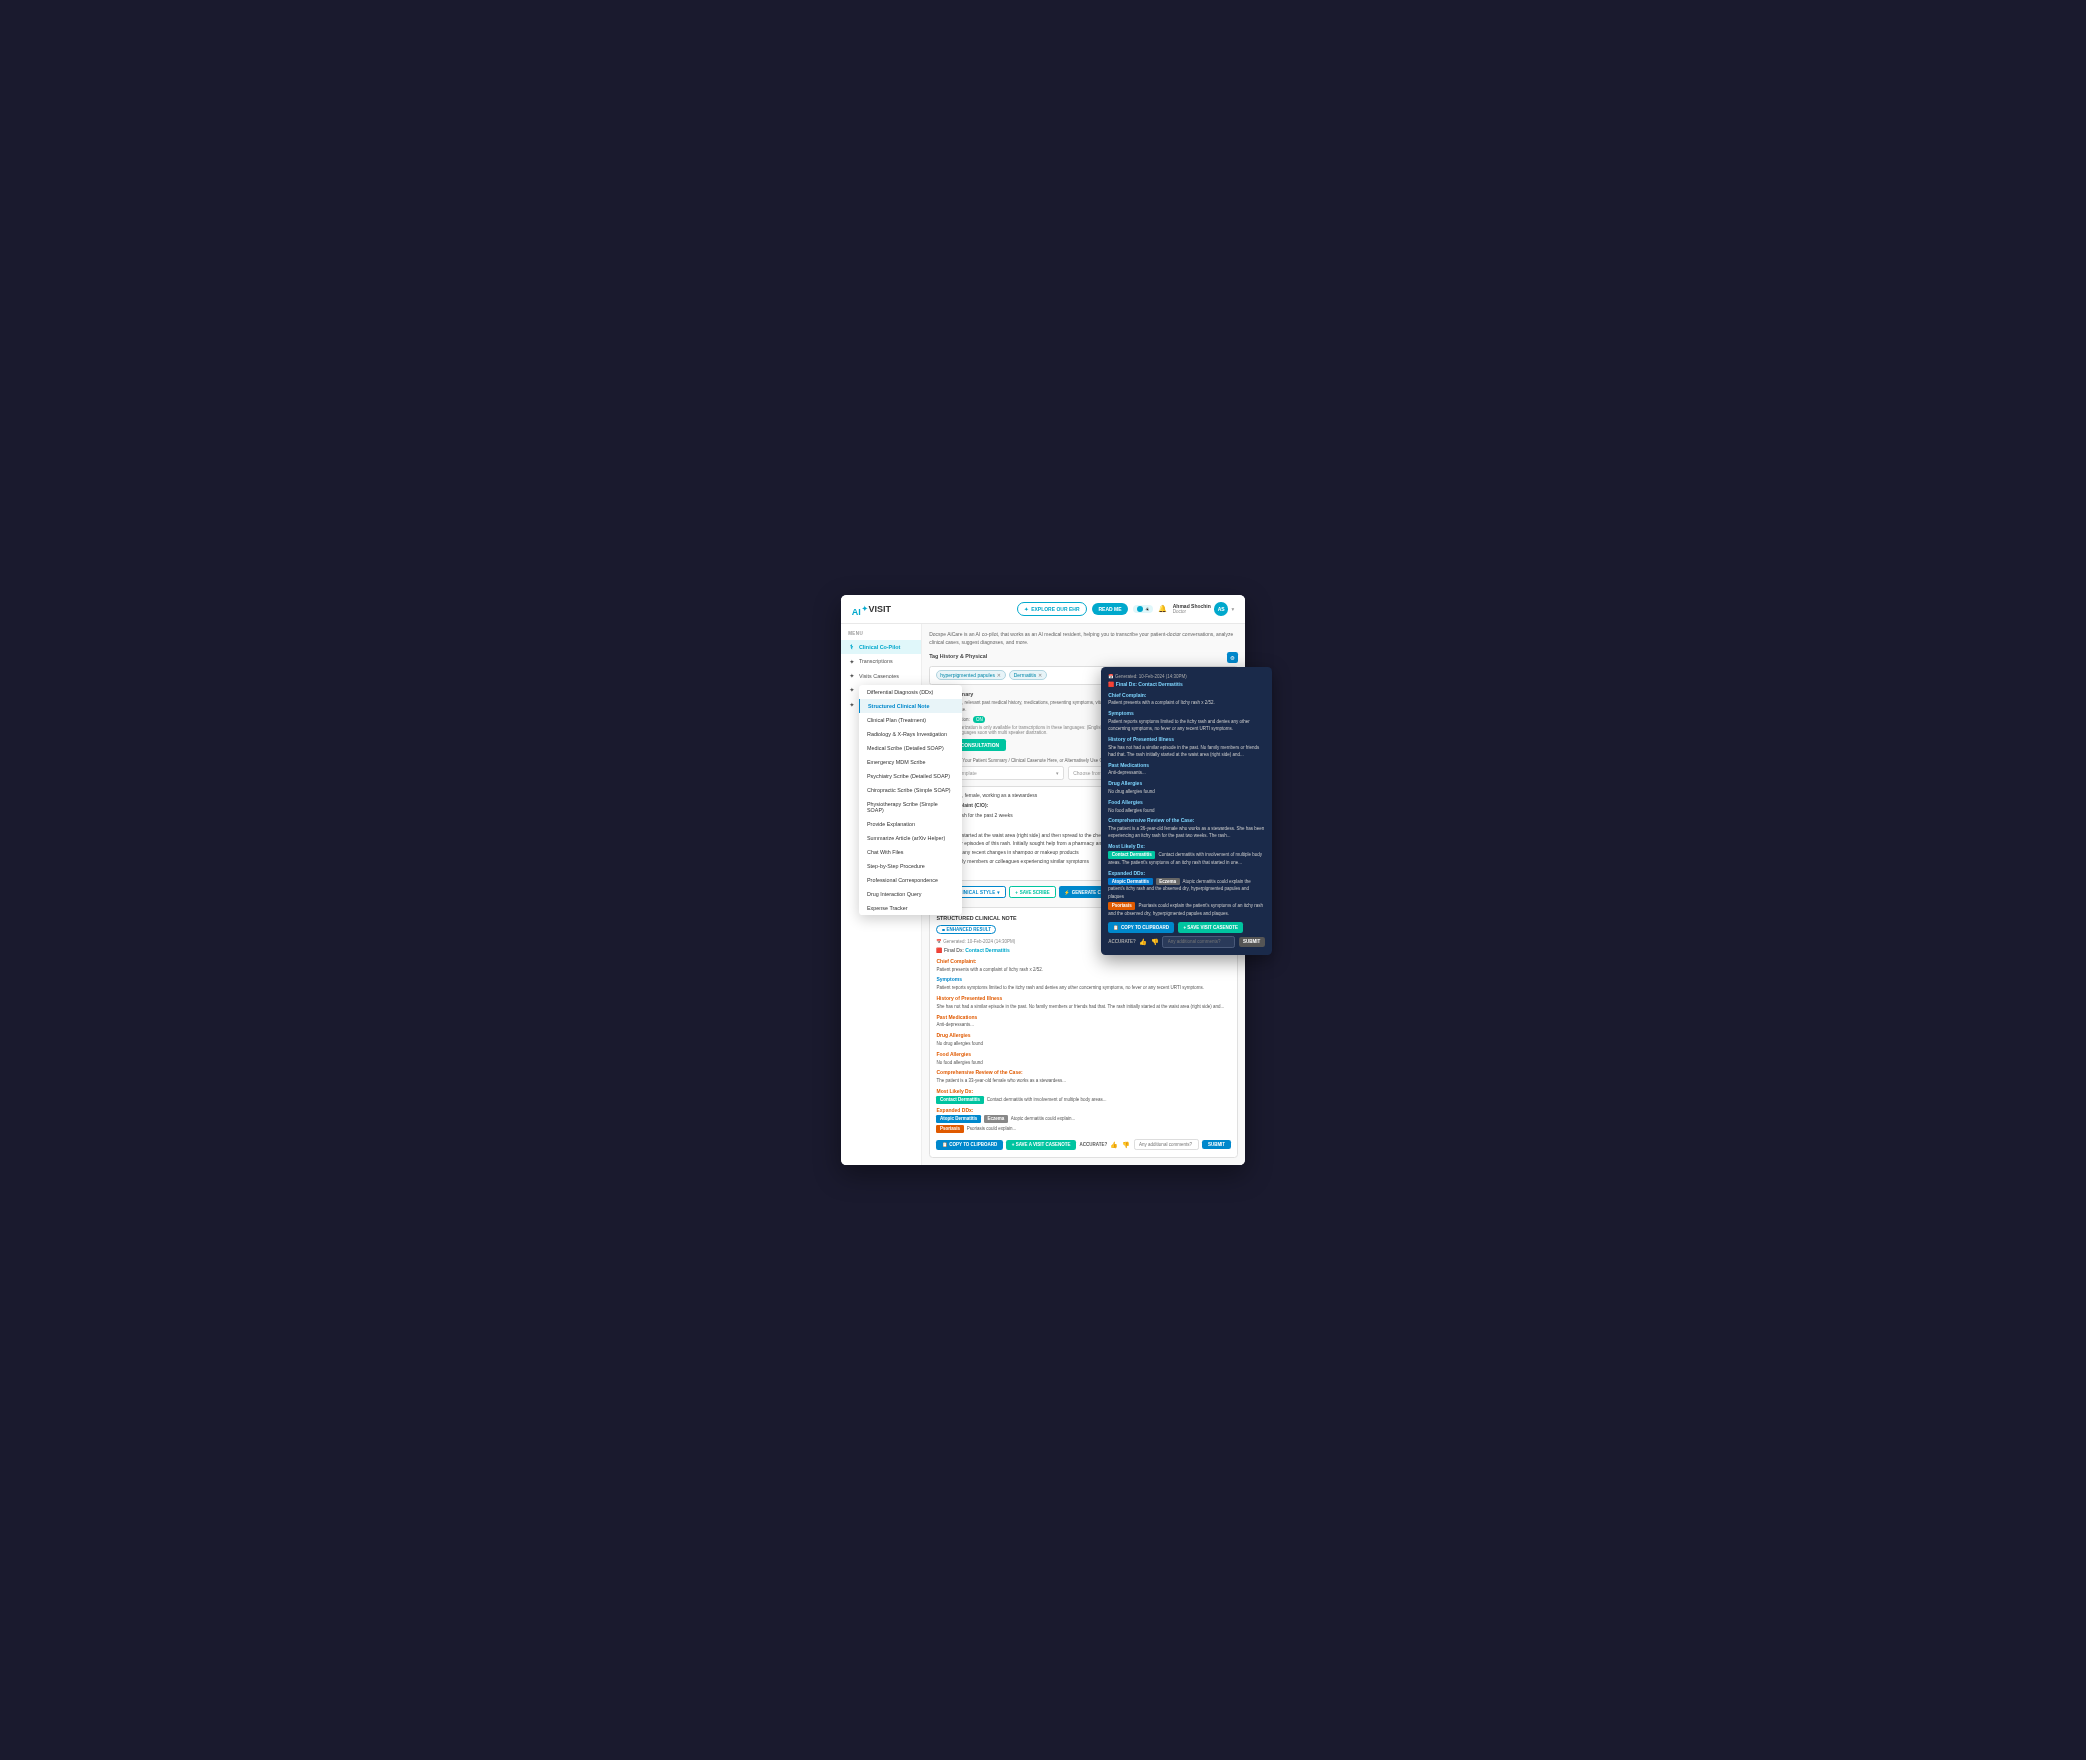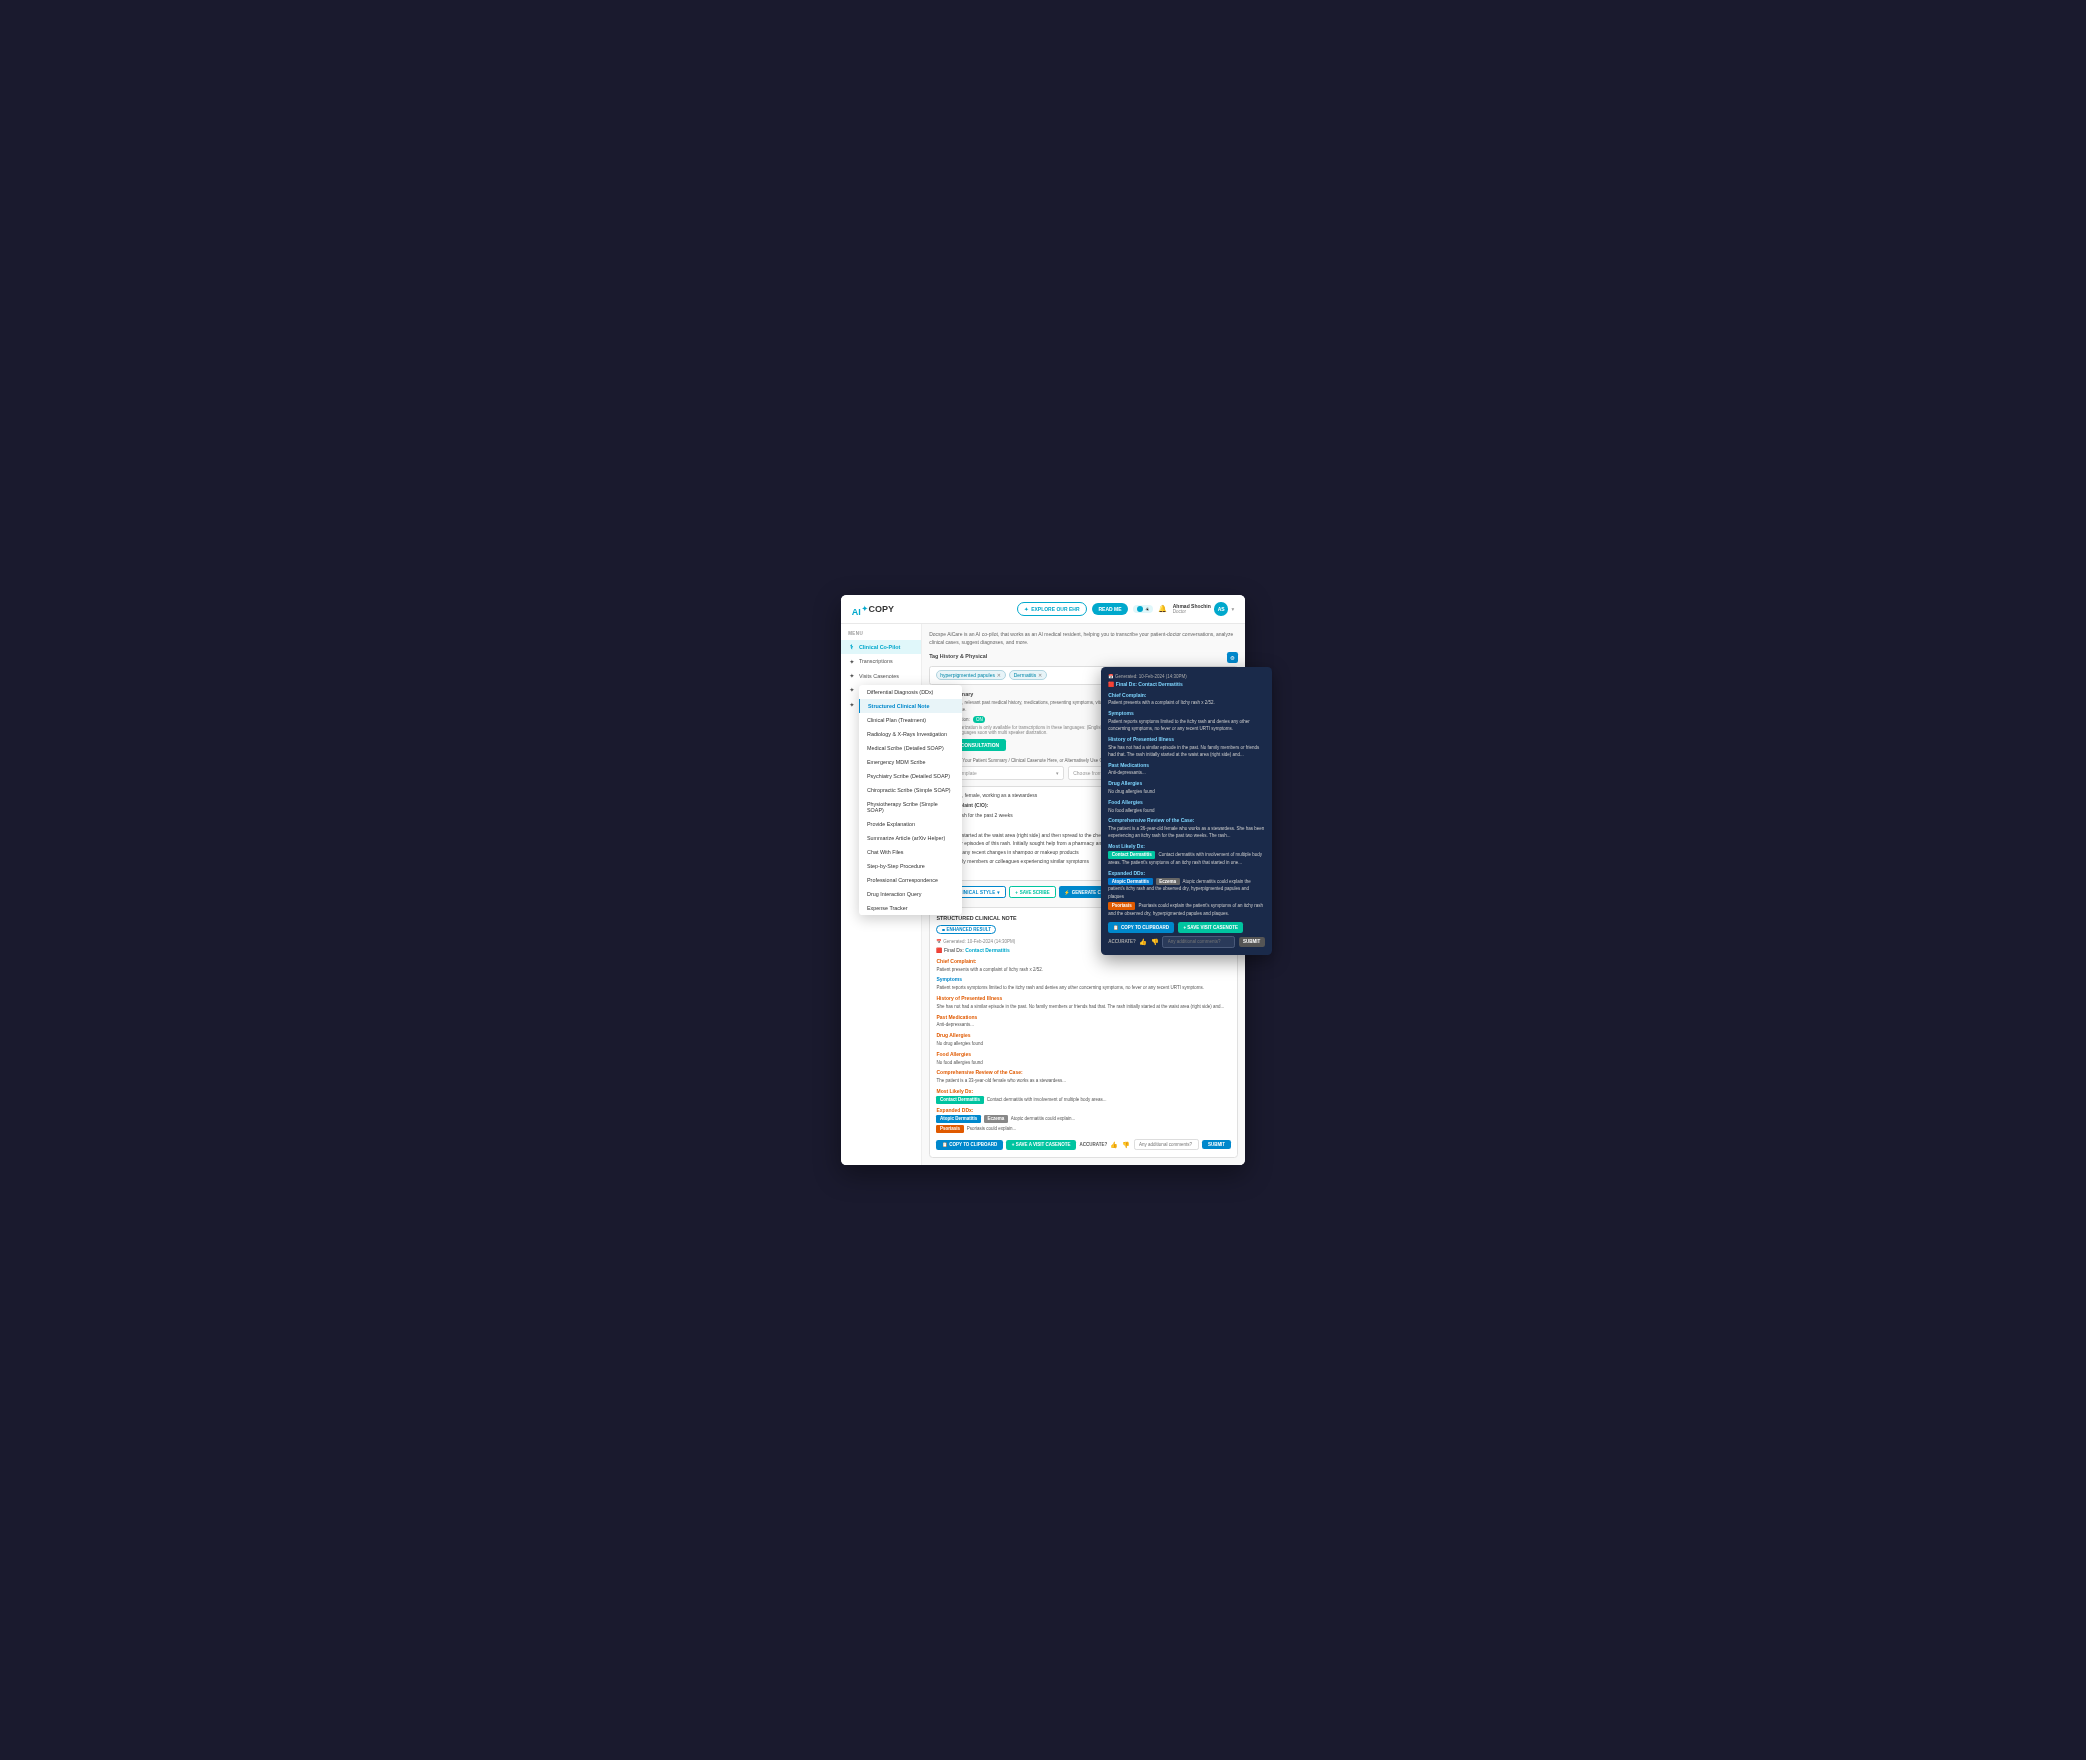--- a/index.html
+++ b/index.html
@@ -570,21 +570,21 @@
 <body>
 
 <div class="screenshot-container">
 
   <div class="main-window">
 
     <div class="header">
       <div class="logo">
         <span class="logo-ai">AI</span>
         <span style="color:#00a8cc;font-size:7.2px;">✦</span>
-        <span class="logo-care">COPY</span>
+        <span class="logo-care">VISIT</span>
       </div>
       <div class="header-right">
         <button class="btn-explore">
           <span>✦</span>
           <span>EXPLORE OUR EHR</span>
         </button>
         <button class="btn-read-me">READ ME</button>
         <div class="toggle-switch">
           <div class="toggle-dot"></div>
           <span>☀</span>

